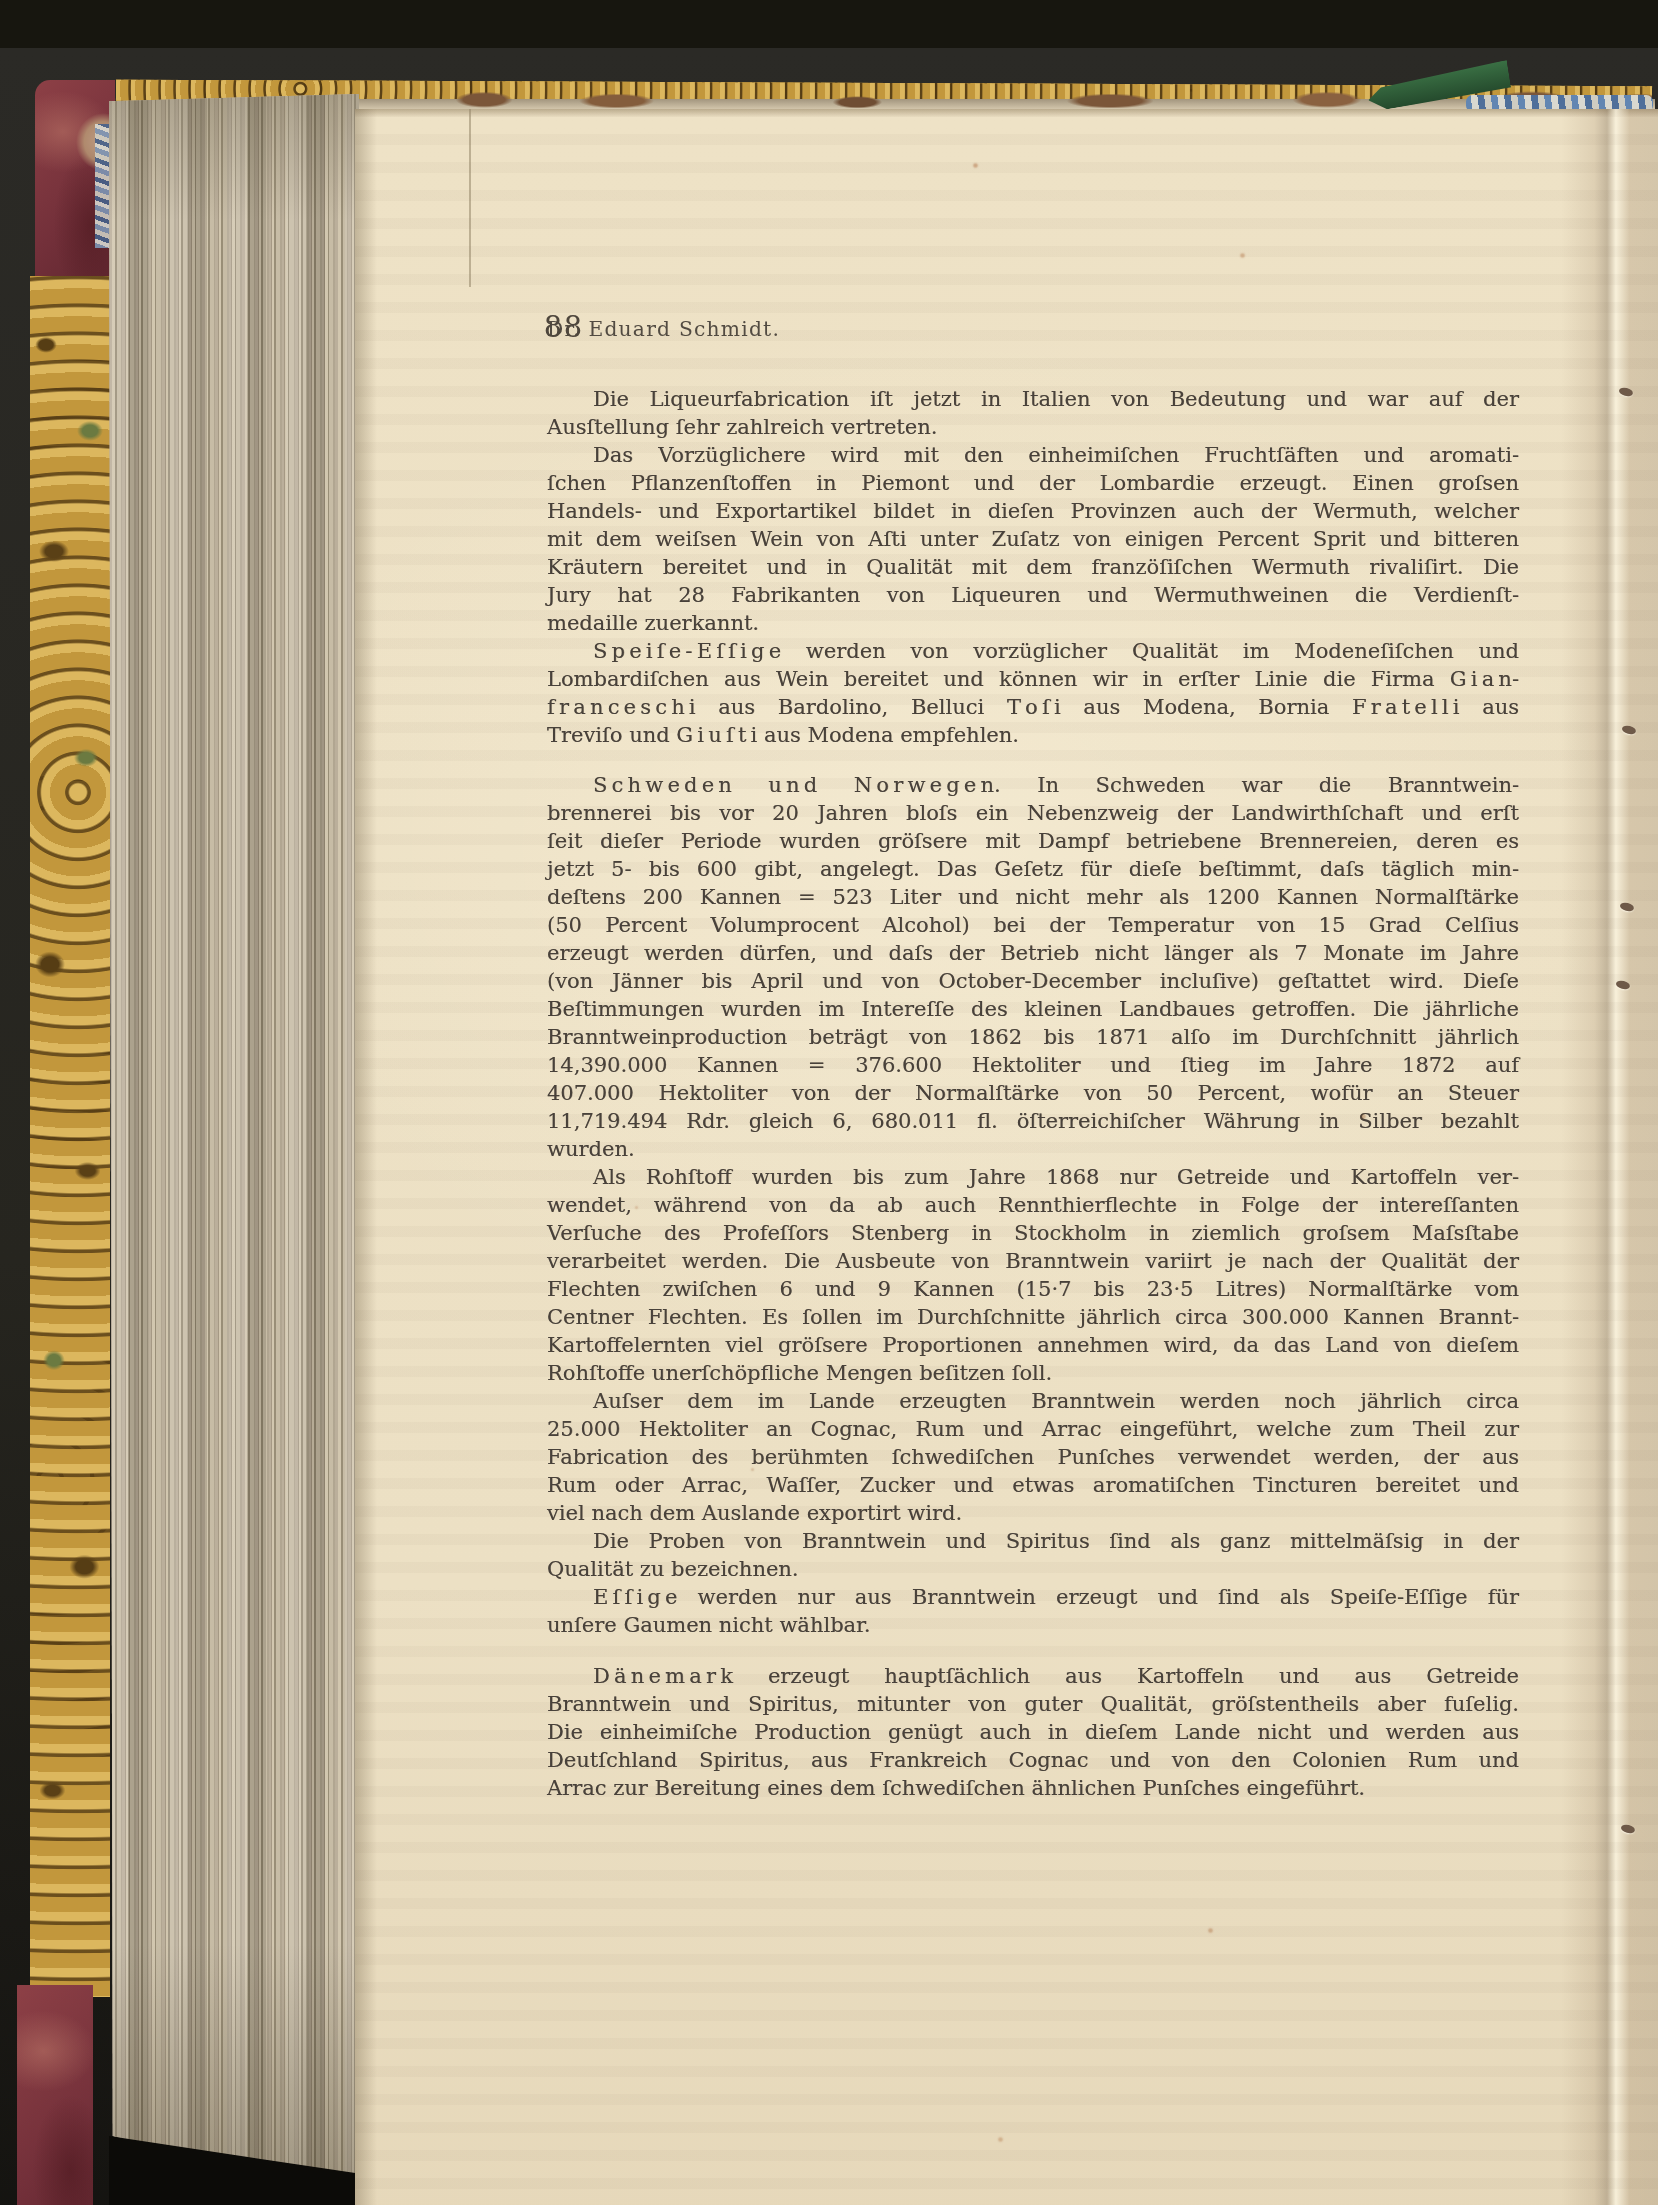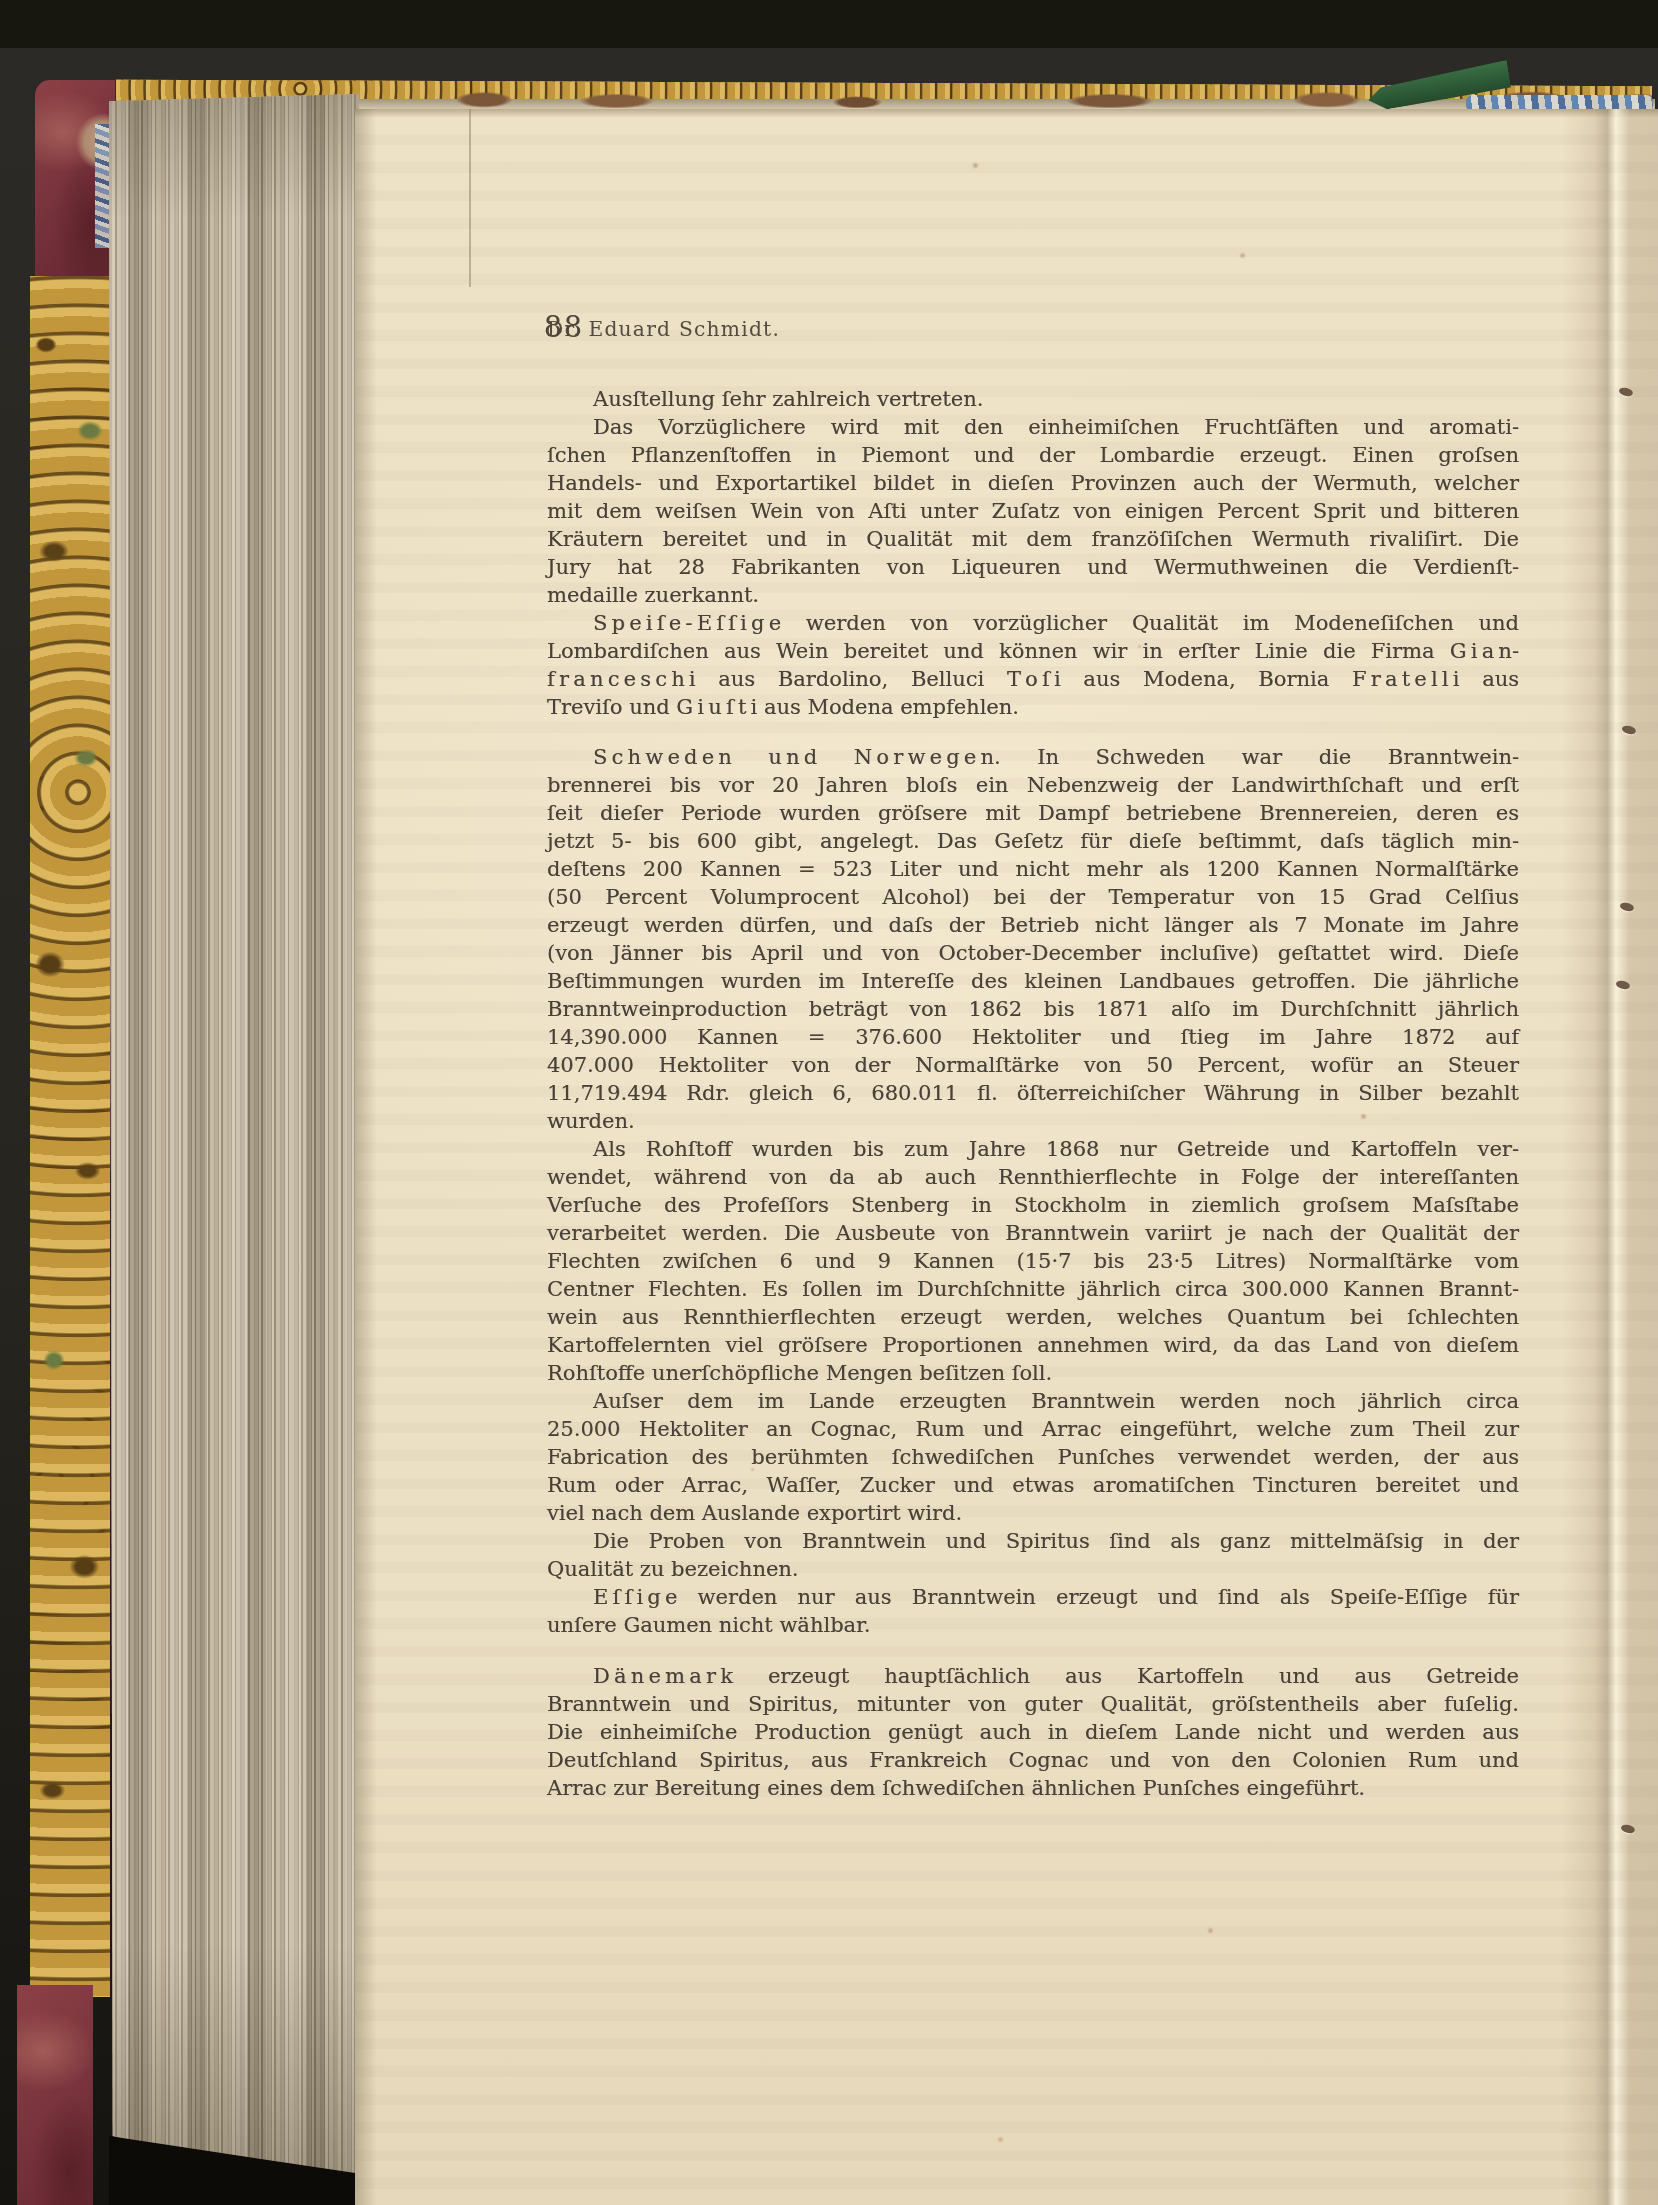--- a/index.html
+++ b/index.html
@@ -137,20 +137,21 @@
     <div class="stitch" style="left:1266px;top:1716px"></div>
     <div class="texture"></div>
 
     <div class="content">
       <div class="header-row">
         <span class="pagenum">88</span>
         <span class="running">Dr. Eduard Schmidt.</span>
       </div>
       <div>
           <div class="para">
+            <div class="line">Die Liqueurfabrication iſt jetzt in Italien von Bedeutung und war auf der</div>
             <div class="line last">Ausſtellung ſehr zahlreich vertreten.</div>
           </div>
           <div class="para">
             <div class="line">Das Vorzüglichere wird mit den einheimiſchen Fruchtſäften und aromati-</div>
             <div class="line">ſchen Pflanzenſtoffen in Piemont und der Lombardie erzeugt. Einen groſsen</div>
             <div class="line">Handels- und Exportartikel bildet in dieſen Provinzen auch der Wermuth, welcher</div>
             <div class="line">mit dem weiſsen Wein von Aſti unter Zuſatz von einigen Percent Sprit und bitteren</div>
             <div class="line">Kräutern bereitet und in Qualität mit dem franzöſiſchen Wermuth rivaliſirt. Die</div>
             <div class="line">Jury hat 28 Fabrikanten von Liqueuren und Wermuthweinen die Verdienſt-</div>
             <div class="line last">medaille zuerkannt.</div>
@@ -177,21 +178,20 @@
             <div class="line">11,719.494 Rdr. gleich 6, 680.011 fl. öſterreichiſcher Währung in Silber bezahlt</div>
             <div class="line last">wurden.</div>
           </div>
           <div class="para">
             <div class="line">Als Rohſtoff wurden bis zum Jahre 1868 nur Getreide und Kartoffeln ver-</div>
             <div class="line">wendet, während von da ab auch Rennthierflechte in Folge der intereſſanten</div>
             <div class="line">Verſuche des Profeſſors Stenberg in Stockholm in ziemlich groſsem Maſsſtabe</div>
             <div class="line">verarbeitet werden. Die Ausbeute von Branntwein variirt je nach der Qualität der</div>
             <div class="line">Flechten zwiſchen 6 und 9 Kannen (15·7 bis 23·5 Litres) Normalſtärke vom</div>
             <div class="line">Centner Flechten. Es ſollen im Durchſchnitte jährlich circa 300.000 Kannen Brannt-</div>
-            <div class="line">wein aus Rennthierflechten erzeugt werden, welches Quantum bei ſchlechten</div>
             <div class="line">Kartoffelernten viel gröſsere Proportionen annehmen wird, da das Land von dieſem</div>
             <div class="line last">Rohſtoffe unerſchöpfliche Mengen beſitzen ſoll.</div>
           </div>
           <div class="para">
             <div class="line">Auſser dem im Lande erzeugten Branntwein werden noch jährlich circa</div>
             <div class="line">25.000 Hektoliter an Cognac, Rum und Arrac eingeführt, welche zum Theil zur</div>
             <div class="line">Fabrication des berühmten ſchwediſchen Punſches verwendet werden, der aus</div>
             <div class="line">Rum oder Arrac, Waſſer, Zucker und etwas aromatiſchen Tincturen bereitet und</div>
             <div class="line last">viel nach dem Auslande exportirt wird.</div>
           </div>

